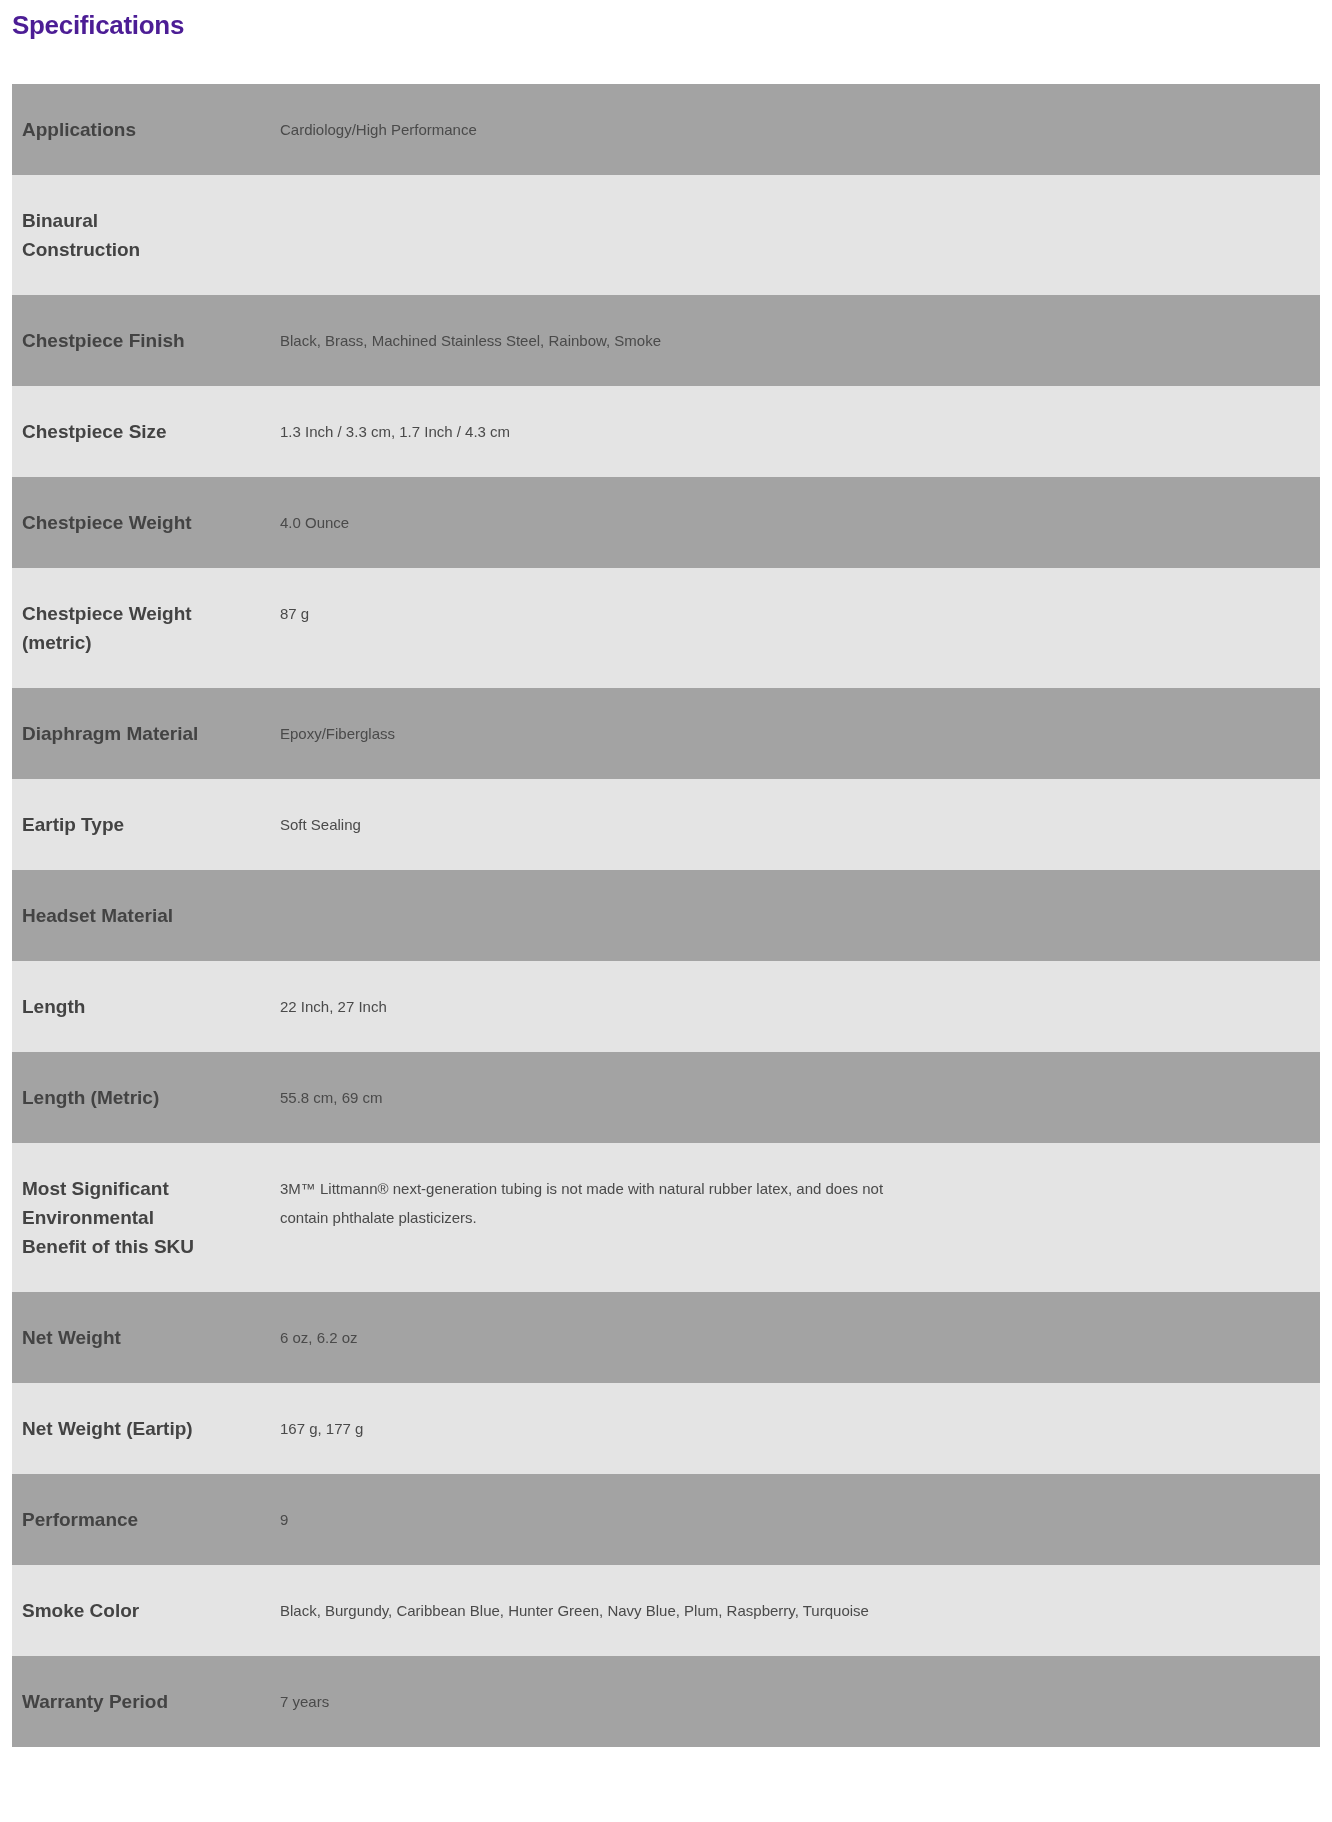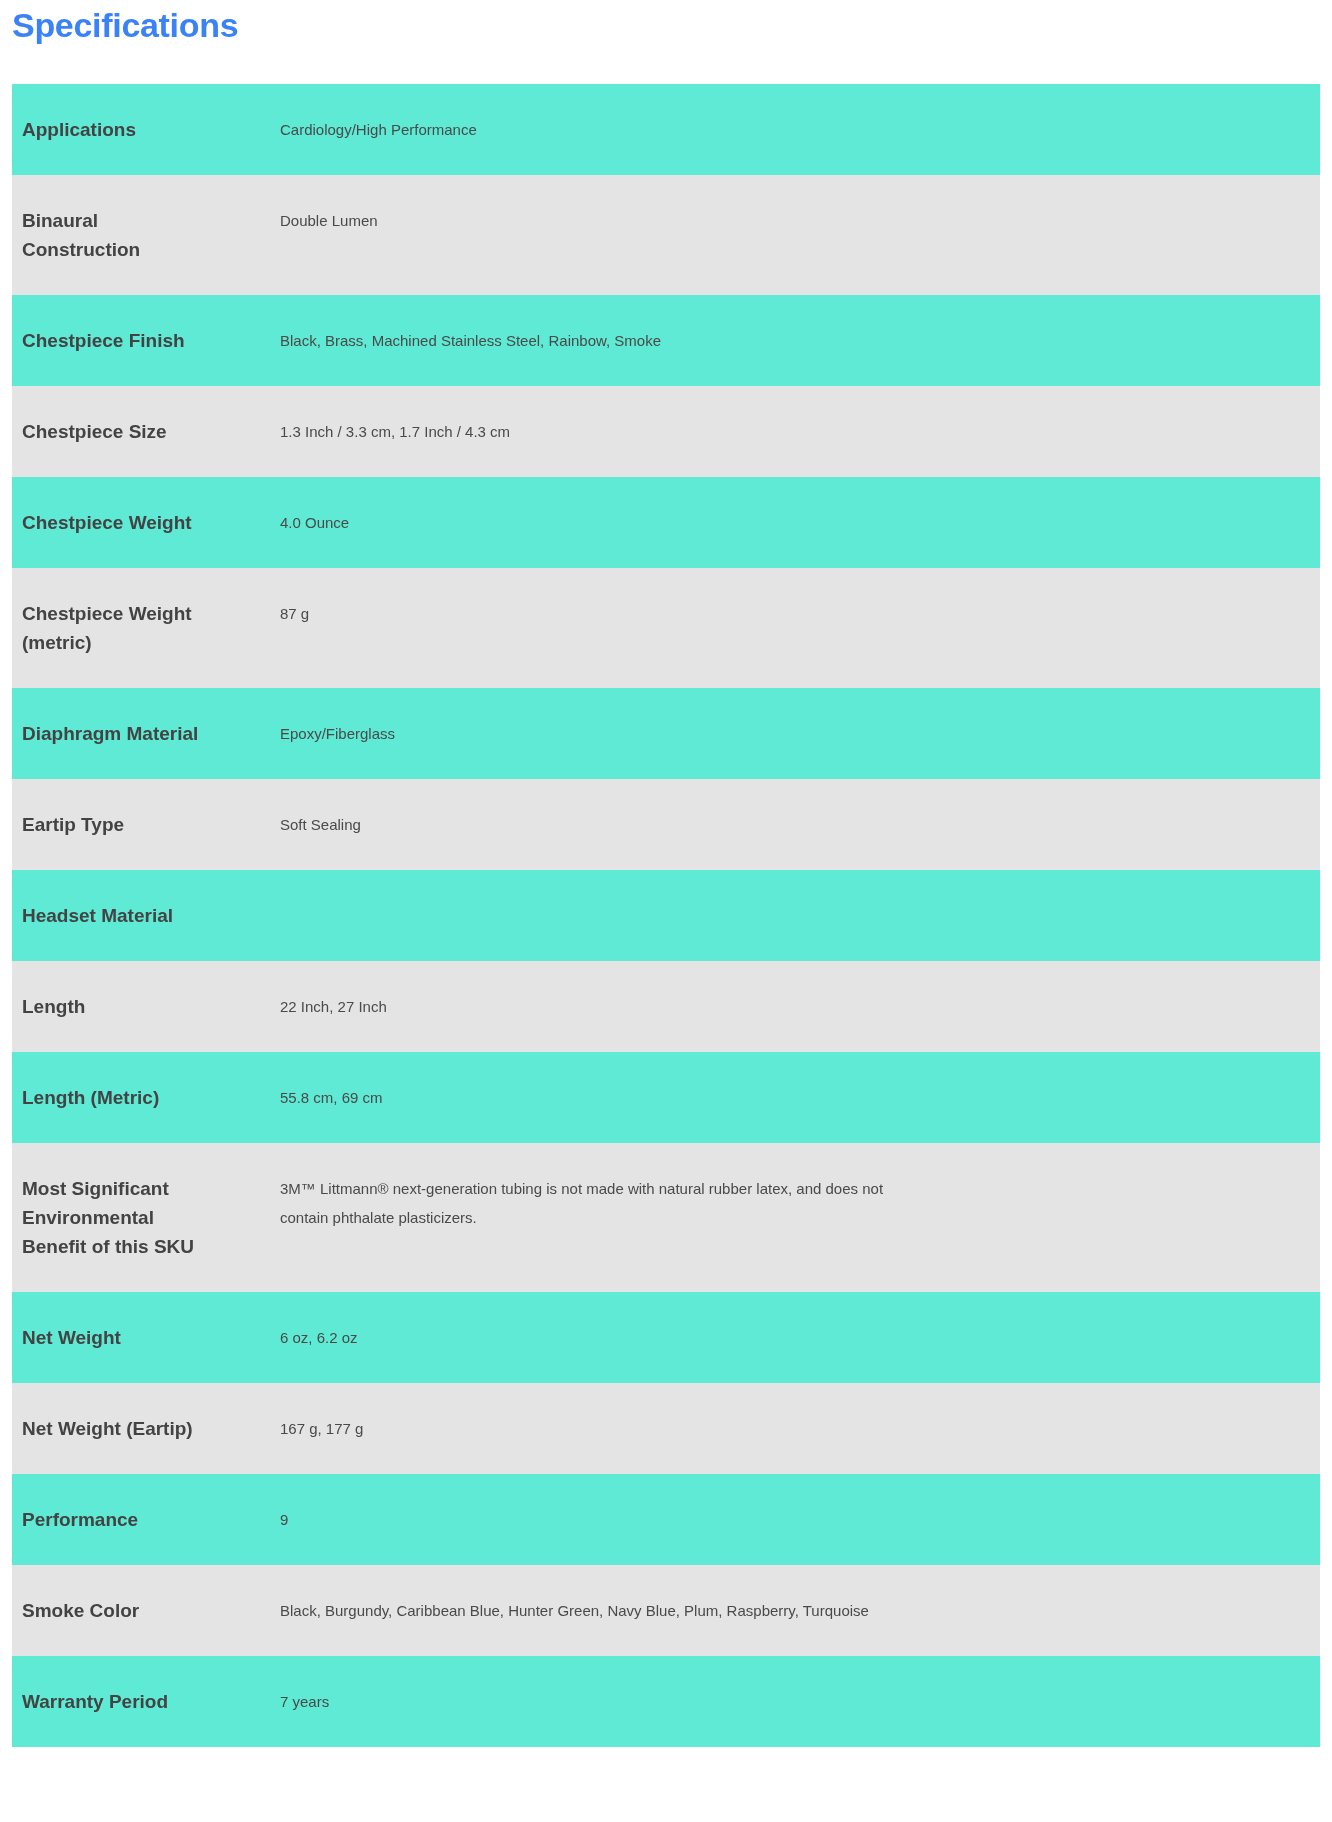--- a/index.html
+++ b/index.html
@@ -12,35 +12,35 @@
     height: 1822px;
     overflow: hidden;
     font-family: "Liberation Sans", sans-serif;
     -webkit-font-smoothing: antialiased;
   }
   main {
     padding: 0 12px;
   }
   h1.page-title {
     margin: 4px 0 38px 0;
-    font-size: 34px;
+    font-size: 26px;
     line-height: 42px;
     font-weight: 700;
-    color: #3b82f6;
+    color: #4c1d95;
     letter-spacing: -0.3px;
   }
   .spec-table {
     width: 1308px;
   }
   .spec-row {
     display: flex;
     align-items: flex-start;
     box-sizing: border-box;
     padding: 31px 20px 31px 10px;
-    background: #5eead4;
+    background: #a3a3a3;
   }
   .spec-row:nth-child(even) {
     background: #e4e4e4;
   }
   .spec-label {
     flex: 0 0 258px;
     box-sizing: border-box;
     padding-right: 55px;
     font-size: 19px;
     line-height: 29px;
@@ -67,21 +67,20 @@
 
   <div class="spec-table" id="spec-table">
   <div class="spec-row">
     <div class="spec-label">Applications</div>
     <div class="spec-value">Cardiology/High Performance</div>
   </div>
 
   <div class="spec-row">
     <div class="spec-label">Binaural
 Construction</div>
-    <div class="spec-value">Double Lumen</div>
   </div>
 
   <div class="spec-row">
     <div class="spec-label">Chestpiece Finish</div>
     <div class="spec-value">Black, Brass, Machined Stainless Steel, Rainbow, Smoke</div>
   </div>
 
   <div class="spec-row">
     <div class="spec-label">Chestpiece Size</div>
     <div class="spec-value">1.3 Inch / 3.3 cm, 1.7 Inch / 4.3 cm</div>

